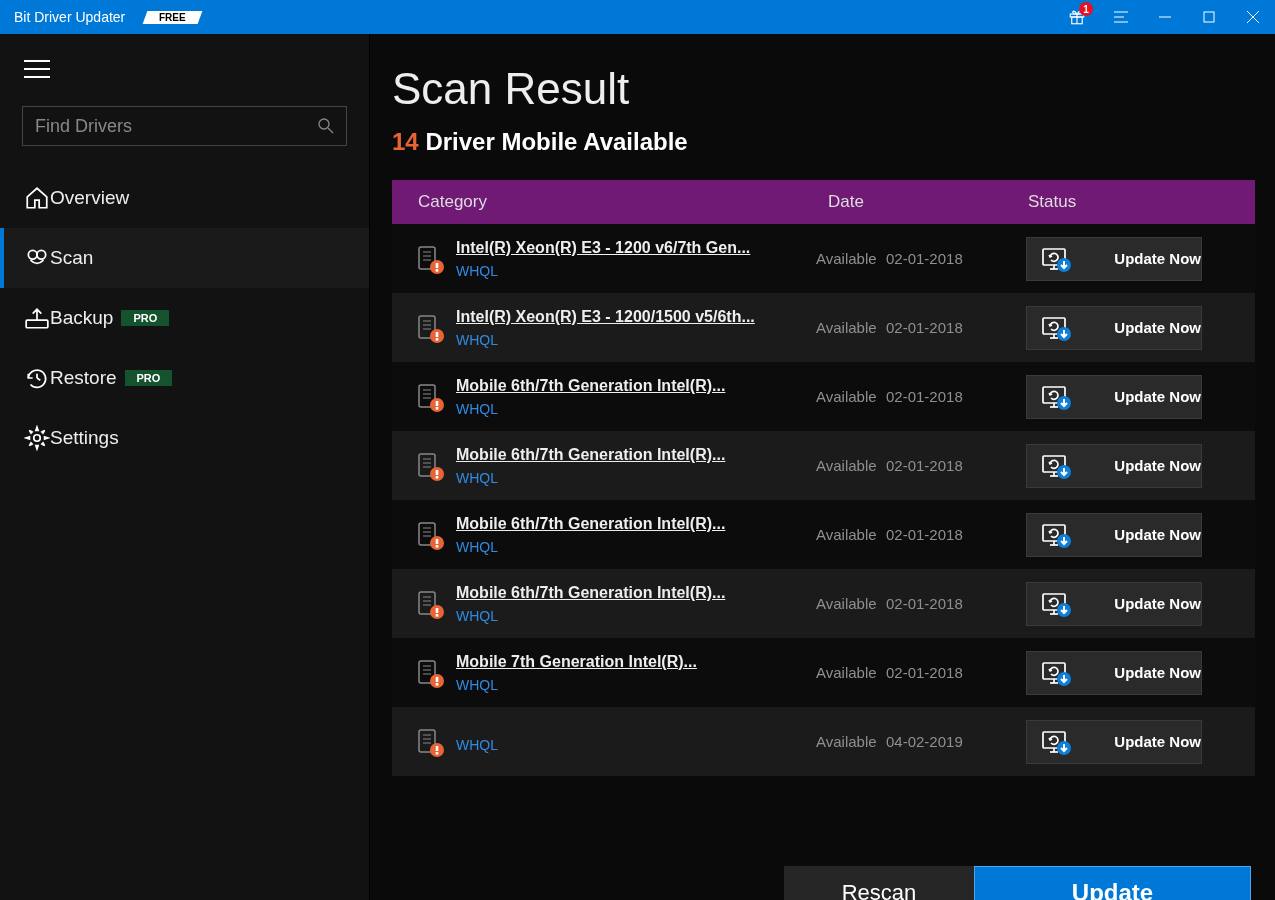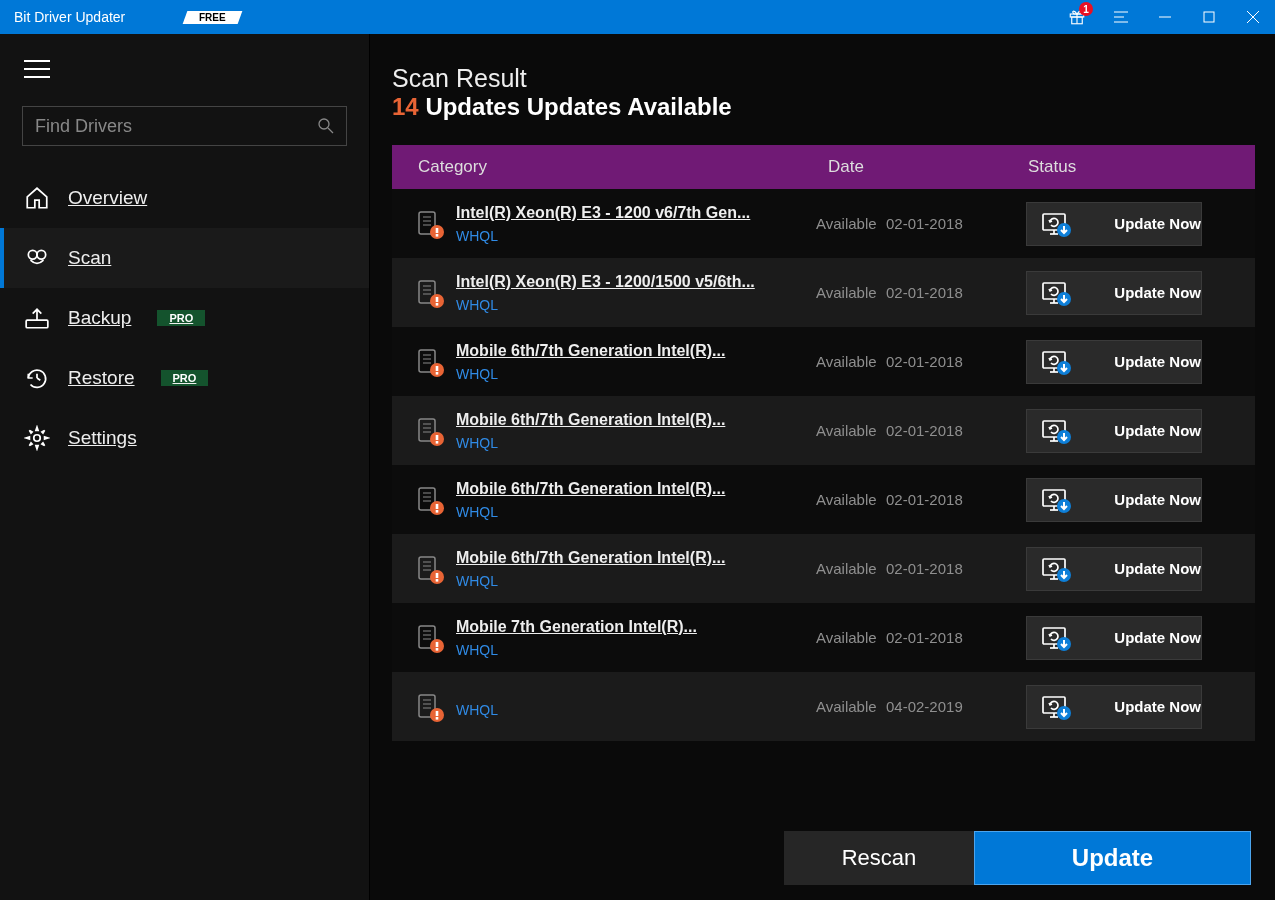--- a/index.html
+++ b/index.html
@@ -1,42 +1,42 @@
 <!DOCTYPE html>
 <html><head>
 <meta charset="utf-8">
 <style>
 * { margin: 0; padding: 0; box-sizing: border-box; font-family: 'Segoe UI', Arial, sans-serif; }
 body { background: #0a0a0a; width: 1275px; height: 900px; overflow: hidden; color: #fff; }
 
 
-.titlebar { height: 34px; background: #0078d7; display: flex; align-items: center; padding: 0 0 0 14px; position: relative; gap: 40px; }
+.titlebar { height: 34px; background: #0078d7; display: flex; align-items: center; padding: 0 0 0 14px; position: relative; }
 .titlebar-title { font-size: 14px; color: #fff; font-weight: 400; }
 .free-badge { background: #fff; color: #000; font-size: 10px; font-weight: bold; padding: 1px 14px; margin-left: 20px; transform: skewX(-20deg); display: inline-block; }
 .free-badge span { display: inline-block; transform: skewX(20deg); }
 .titlebar-controls { position: absolute; right: 0; top: 0; height: 34px; display: flex; align-items: center; }
 .tb-icon { width: 44px; height: 34px; display: flex; align-items: center; justify-content: center; cursor: pointer; position: relative; }
 .gift-badge { position: absolute; top: 2px; right: 6px; background: #e81123; color: #fff; font-size: 10px; border-radius: 50%; width: 14px; height: 14px; display: flex; align-items: center; justify-content: center; font-weight:bold;}
 
 
 .app { display: flex; height: calc(900px - 34px); }
 .sidebar { width: 370px; background: #121212; display: flex; flex-direction: column; padding-top: 26px; border-right: 1px solid #000; }
 .hamburger { margin-left: 24px; margin-bottom: 20px; cursor: pointer; }
 .search-box { margin: 8px 22px 22px 22px; height: 40px; border: 1px solid #444; display: flex; align-items: center; padding: 0 12px; }
 .search-box input { flex: 1; background: transparent; border: none; color: #fca5a5; font-size: 18px; outline: none; }
 .search-box input::placeholder { color: #888; }
 
-.navitem { display: flex; align-items: center; height: 60px; padding-left: 24px; cursor: pointer; font-size: 19px; color: #eee; gap: 18px; position: relative; text-decoration: underline; }
+.navitem { display: flex; align-items: center; height: 60px; padding-left: 24px; cursor: pointer; font-size: 19px; color: #eee; position: relative; }
 .navitem.active { background: #1a1a1a; }
 .navitem.active::before { content: ''; position: absolute; left: 0; top: 0; bottom: 0; width: 4px; background: #0078d7; }
 .pro-badge { background: #14532d; color: #fff; font-size: 11px; padding: 2px 12px; font-weight: bold; margin-left: 8px; }
 
 
 .main { flex: 1; display: flex; flex-direction: column; padding: 30px 20px 20px 22px; background: #0a0a0a;}
-.scan-title { font-size: 25px; font-weight: 300; color: #eee; }
+.scan-title { font-size: 44px; font-weight: 300; color: #eee; margin-bottom: 14px; }
 .updates-count { font-size: 24px; font-weight: 600; margin-bottom: 24px; }
 .updates-count .num { color: #e86435; }
 .updates-count .txt { color: #fff; }
 
 .table-wrap { flex: 1; position: relative; }
 .table-header { display: flex; background: #701a75; height: 44px; align-items: center; font-size: 17px; color: #ddd; padding-left: 26px; }
 .col-cat { width: 410px; }
 .col-date { width: 200px; }
 .col-status { flex: 1; }
 
@@ -174,21 +174,21 @@
           </svg>
         </span>
       <span>Settings</span>
     </div>
   </div>
 
   <div class="main">
     <div class="scan-title">Scan Result</div>
     <div class="updates-count">
       <span class="num">14</span>
-      <span class="txt">Updates Updates Available</span>
+      <span class="txt">Driver Mobile Available</span>
     </div>
 
     <div class="table-wrap">
       <div class="table-header">
         <div class="col-cat">Category</div>
         <div class="col-date">Date</div>
         <div class="col-status">Status</div>
       </div>
       <div class="rows" id="rows">
           <div class="row">

